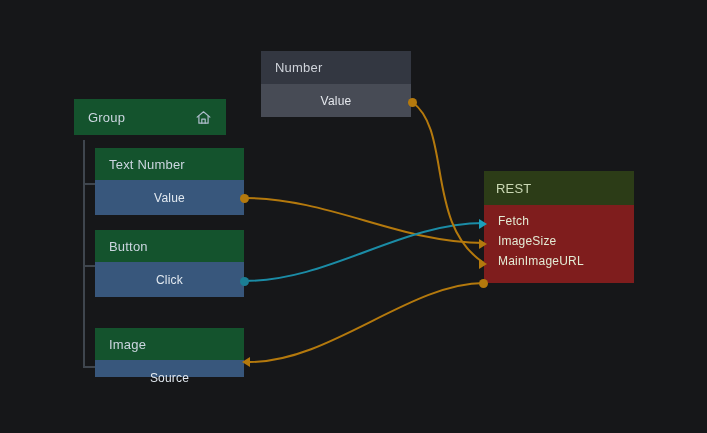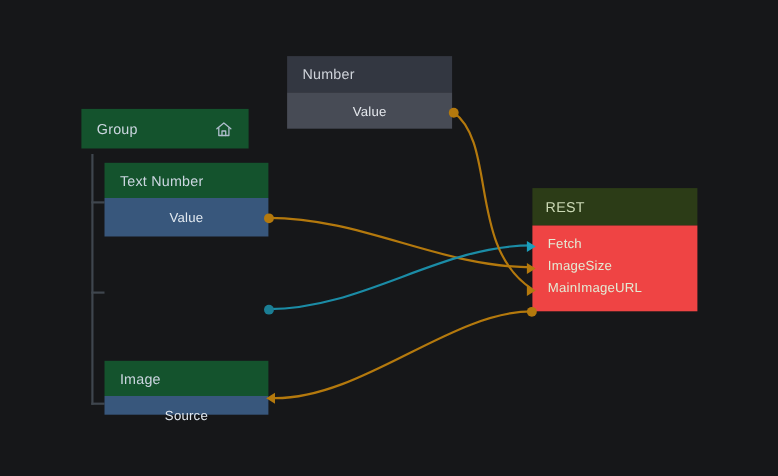--- a/index.html
+++ b/index.html
@@ -54,21 +54,21 @@
   
   .n-blue > .node-header { background: #14532d; color: #ccd6e0; }
   .n-blue > .node-body   { background: #38577c; color: #e2e9f0; }
 
   
   .n-gray > .node-header { background: #333741; color: #cfd3da; }
   .n-gray > .node-body   { background: #474b55; color: #e4e7ec; }
 
   
   .n-green > .node-header { background: #2c3c17; color: #cbd8b4; padding-left: 12px; }
-  .n-green > .node-body   { background: #ef4444; color: #e3ead4; }
+  .n-green > .node-body   { background: #7f1d1d; color: #e3ead4; }
 
   
   .dot {
     position: absolute;
     width: 9px; height: 9px;
     border-radius: 50%;
   }
   .dot.orange { background: #b4790d; }
   .dot.teal   { background: #1b7e94; }
   .arrow {
@@ -132,20 +132,30 @@
       <span>Text Number</span>
     </div>
     <div class="node-body" style="height:35px;">
       <div class="port-row out" style="height:35px;">
         <span>Value</span>
       </div>
     </div>
   </div>
   <span class="dot orange" style="left:240px; top:194px;"></span>
 
+  <div class="node n-blue" style="left:95px; top:230px; width:149px;">
+    <div class="node-header" style="height:32px;">
+      <span>Button</span>
+    </div>
+    <div class="node-body" style="height:35px;">
+      <div class="port-row out" style="height:35px;">
+        <span>Click</span>
+      </div>
+    </div>
+  </div>
   <span class="dot teal" style="left:240px; top:277px;"></span>
 
   <div class="node n-blue" style="left:95px; top:328px; width:149px;">
     <div class="node-header" style="height:32px;">
       <span>Image</span>
     </div>
     <div class="node-body" style="height:17px;">
       <div class="port-row out" style="height:35px;">
         <span>Source</span>
       </div>

